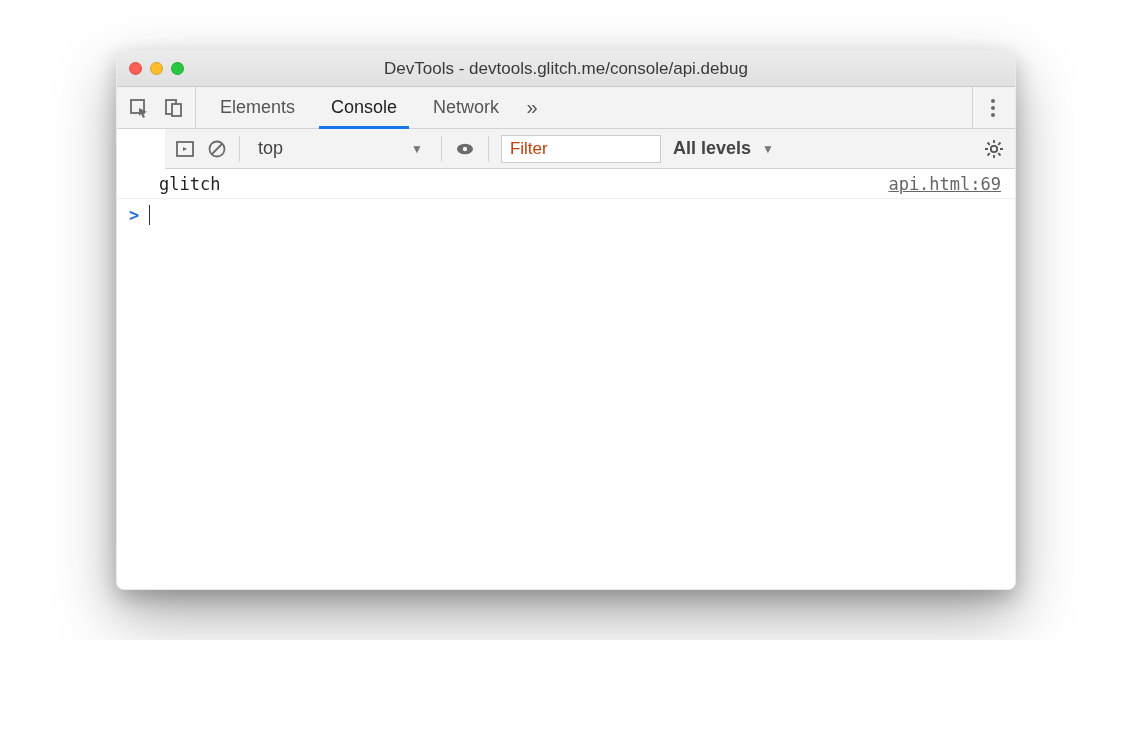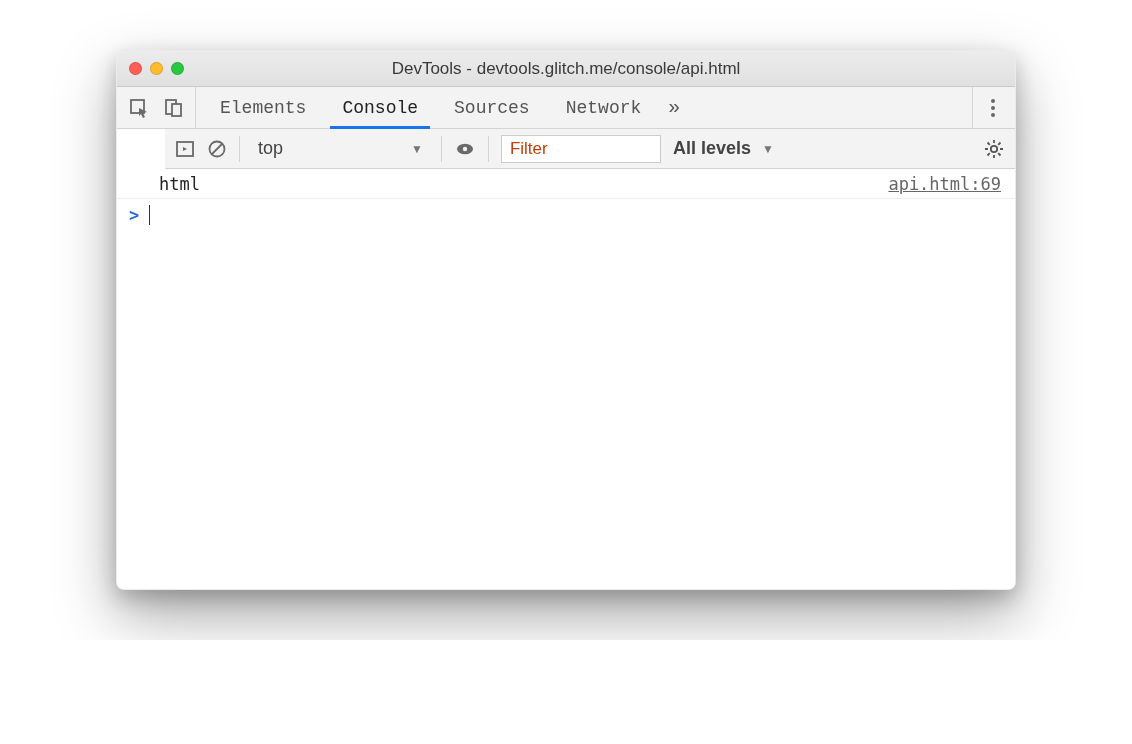--- a/index.html
+++ b/index.html
@@ -58,21 +58,21 @@
     border-bottom: 1px solid #d3d3d3;
     display: flex;
     align-items: stretch;
     padding: 0 8px;
   }
   .tabbar .icon-group-left {
     display: flex; align-items: center; gap: 14px; padding: 0 12px 0 4px;
     border-right: 1px solid #d3d3d3;
   }
   .tabs {
-    display: flex; align-items: center; gap: 0; padding-left: 6px; font-family: Liberation Mono, monospace;
+    display: flex; align-items: center; gap: 0; padding-left: 6px;
   }
   .tab {
     padding: 0 18px;
     font-size: 18px;
     color: #555;
     height: 100%;
     display: flex;
     align-items: center;
     cursor: pointer;
     position: relative;
@@ -156,42 +156,41 @@
 <body>
 
 <div class="window">
 
   <div class="titlebar">
     <div class="traffic">
       <span class="t-close"></span>
       <span class="t-min"></span>
       <span class="t-max"></span>
     </div>
-    <div class="titlebar-title">DevTools - devtools.glitch.me/console/api.html</div>
+    <div class="titlebar-title">DevTools - devtools.glitch.me/console/api.debug</div>
   </div>
 
   <div class="tabbar">
     <div class="icon-group-left">
       <span class="ico">
         <svg width="20" height="20" viewBox="0 0 20 20">
             <rect x="2" y="2" width="13" height="13" fill="none" stroke="#6a6a6a" stroke-width="1.8"></rect>
             <path d="M10 10 L18 14 L14 15 L16 19 L14 20 L12 16 L10 18 Z" fill="#6a6a6a"></path>
           </svg>
       </span>
       <span class="ico">
         <svg width="20" height="20" viewBox="0 0 20 20">
             <rect x="3" y="2" width="10" height="14" fill="none" stroke="#6a6a6a" stroke-width="1.8"></rect>
             <rect x="9" y="6" width="9" height="12" fill="#f3f3f3" stroke="#6a6a6a" stroke-width="1.8"></rect>
           </svg>
       </span>
     </div>
     <div class="tabs">
       <div class="tab">Elements</div>
       <div class="tab active">Console</div>
-      <div class="tab">Sources</div>
       <div class="tab">Network</div>
       <div class="tab-more">»</div>
     </div>
     <div class="tabbar-spacer"></div>
     <div class="right-icons">
       <span class="more-vert">
           <i></i>
           <i></i>
           <i></i>
         </span>
@@ -244,21 +243,21 @@
             <line x1="15.2" y1="15.2" x2="17.5" y2="17.5"></line>
             <line x1="17.5" y1="4.5" x2="15.2" y2="6.8"></line>
             <line x1="6.8" y1="15.2" x2="4.5" y2="17.5"></line>
           </g>
         </svg>
     </span>
   </div>
 
   <div class="console">
     <div class="logrow">
-      <span class="msg">html</span>
+      <span class="msg">glitch</span>
       <span class="src">api.html:69</span>
     </div>
     <div class="promptrow">
       <span class="caret">&gt;</span>
       <span class="cursor"></span>
     </div>
   </div>
 
 </div>
 

